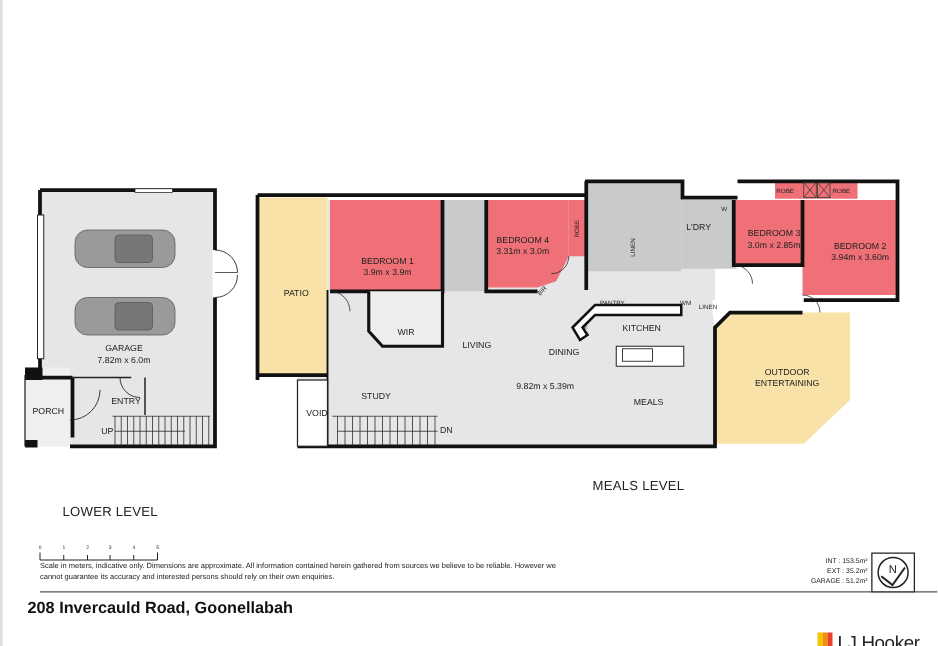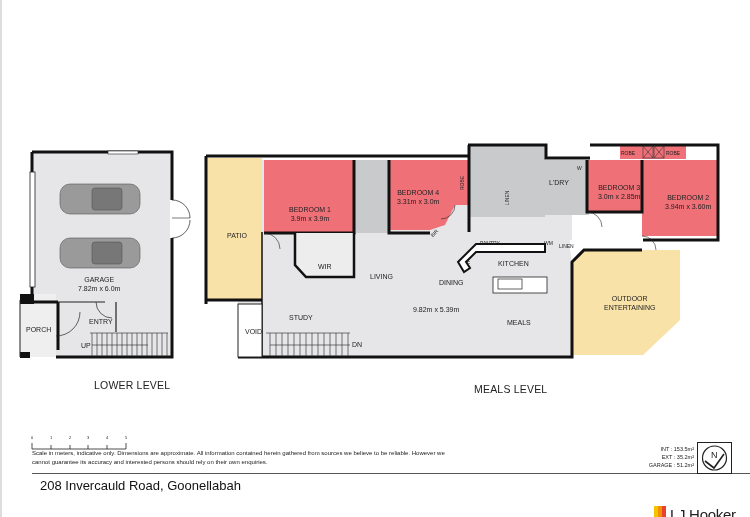--- a/index.html
+++ b/index.html
@@ -3,21 +3,21 @@
 <meta charset="utf-8">
 <style>
   html,body{margin:0;padding:0;background:#fff;}
   body{width:750px;height:517px;position:relative;overflow:hidden;font-family:"Liberation Sans",sans-serif;color:#222;}
   .lbl{position:absolute;font-size:7px;text-align:center;line-height:9px;color:#222;white-space:nowrap;}
   .lbl-sm{font-size:5px;line-height:6px;}
   svg{position:absolute;left:0;top:0;}
   .level{position:absolute;font-size:10.5px;color:#222;letter-spacing:0.2px;}
   .disclaimer{position:absolute;left:32px;top:449px;font-size:6px;line-height:9px;color:#222;width:420px;}
   .rule{position:absolute;left:32px;top:473px;width:718px;height:1px;background:#555;}
-  .address{position:absolute;left:40px;top:478px;font-size:13px;font-weight:normal;color:#111;}
+  .address{position:absolute;left:22px;top:478px;font-size:13px;font-weight:bold;color:#111;}
   .areas{position:absolute;right:56px;top:445px;font-size:5.5px;line-height:8px;text-align:right;color:#222;}
   .compass{position:absolute;left:697px;top:442px;width:33px;height:30px;border:1px solid #222;background:#fff;}
   .brand{position:absolute;left:654px;top:479px;display:flex;align-items:flex-start;gap:4px;margin-top:27px;}
   .brand-bar{display:flex;height:13px;}
   .brand-bar span{width:4px;height:13px;display:block;}
   .brand-name{font-size:15px;color:#222;letter-spacing:-0.3px;}
   .scale{position:absolute;left:30px;top:437px;}
   .scale-num{position:absolute;font-size:4px;top:-2px;}
 </style>
 </head>
@@ -203,21 +203,21 @@
 <div class="lbl" style="left:507px;top:318px;">MEALS</div>
 <div class="lbl" style="left:413px;top:305px;">9.82m x 5.39m</div>
 <div class="lbl" style="left:289px;top:313px;">STUDY</div>
 <div class="lbl" style="left:245px;top:327px;">VOID</div>
 <div class="lbl" style="left:352px;top:340px;">DN</div>
 <div class="lbl" style="left:604px;top:294px;">
   <div>OUTDOOR</div>
   <div>ENTERTAINING</div>
 </div>
 
-<div class="level" style="left:50px;top:379px;margin-left:44px;">LOWER LEVEL</div>
+<div class="level" style="left:50px;top:404px;">LOWER LEVEL</div>
 <div class="level" style="left:474px;top:383px;">MEALS LEVEL</div>
 
 <div class="scale">
   <svg width="100" height="12" style="position:static;">
     <line x1="2" y1="10" x2="96" y2="10" stroke="#222" stroke-width="0.8"></line>
     <line x1="2" y1="4" x2="2" y2="10" stroke="#222" stroke-width="0.8"></line>
     <line x1="21" y1="6" x2="21" y2="10" stroke="#222" stroke-width="0.8"></line>
     <line x1="40" y1="6" x2="40" y2="10" stroke="#222" stroke-width="0.8"></line>
     <line x1="58" y1="6" x2="58" y2="10" stroke="#222" stroke-width="0.8"></line>
     <line x1="77" y1="6" x2="77" y2="10" stroke="#222" stroke-width="0.8"></line>

